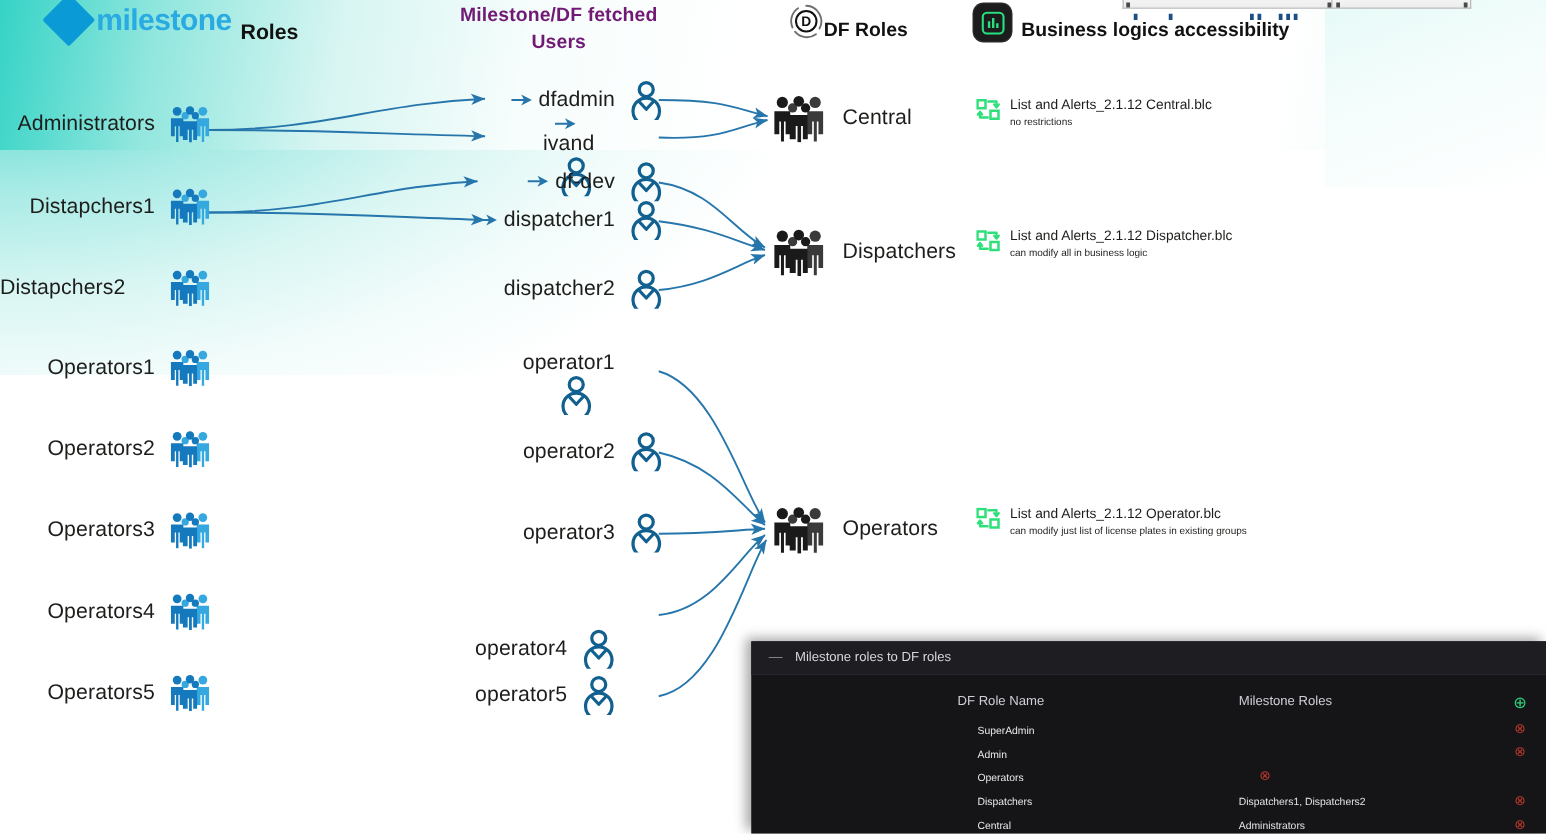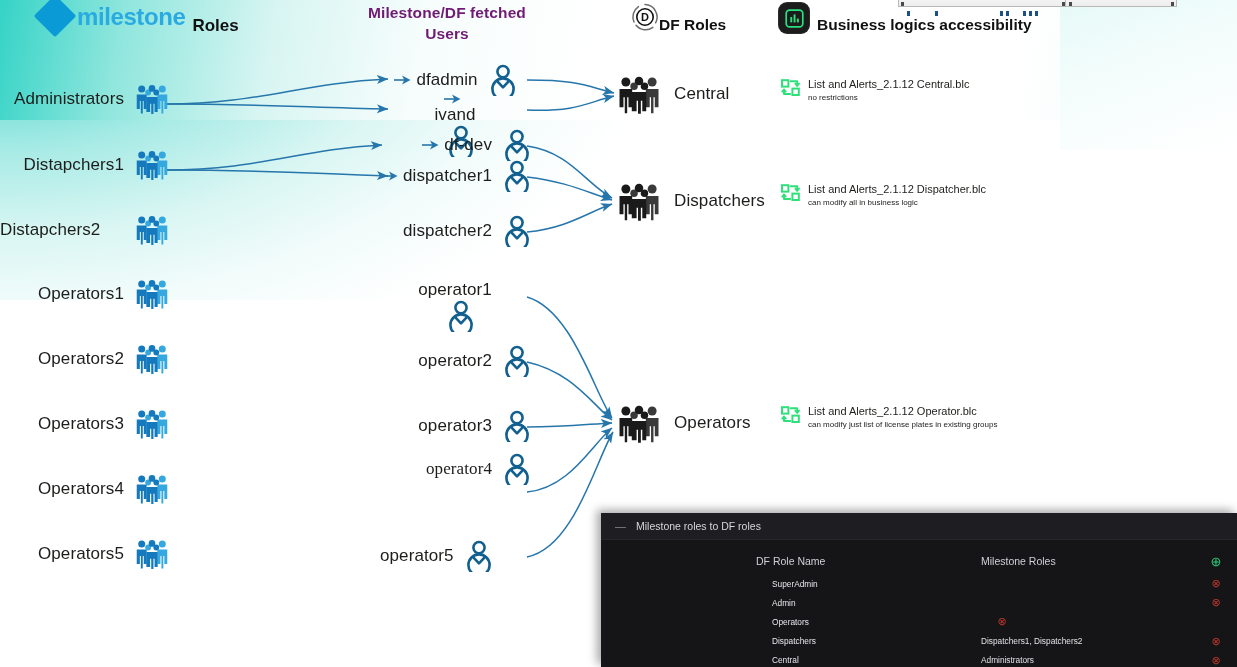--- a/index.html
+++ b/index.html
@@ -83,21 +83,21 @@
     background:#151518;color:#d8d8dc;overflow:hidden;
     box-shadow:-4px -3px 9px rgba(0,0,0,.35);
   }
   #panel .pnl-head{
     height:26px;background:#1d1d22;display:flex;align-items:center;
     padding-left:14px;border-bottom:1px solid #26262c;
   }
   #panel .pnl-dash{color:#8a8a92;font-size:11px;margin-right:10px;}
   #panel .pnl-title{font-size:10.5px;color:#d6d6da;}
   #panel .pnl-body{padding:8px 0 0 0;}
-  .prow{display:flex;align-items:center;height:19.2px;font-size:8.3px;}
+  .prow{display:flex;align-items:center;height:19.2px;font-size:8.3px;padding-left:10px;}
   .prow .c1{width:155px;}
   .prow .c2{width:225px;color:#e2e2e6;}
   .prow .c3{flex:1;color:#e2e2e6;}
   .prow .c4{width:42px;display:flex;justify-content:center;}
   .prow.head{font-size:10.5px;color:#cfcfd6;height:26px;}
   .prow.head .c2,.prow.head .c3{color:#cfcfd6;}
   .prow .c2i{padding-left:16px;color:#e8e8ec;}
   .plus{color:#2fcf7a;font-size:13px;line-height:1;}
   .xmark{color:#c0392b;font-size:11px;line-height:1;}
 
@@ -312,21 +312,21 @@
             <circle cx="16.5" cy="11" r="3.4" fill="#35a8e0"></circle>
             <circle cx="26.0" cy="11" r="3.4" fill="#1479bd"></circle>
             <circle cx="21" cy="6.2" r="3.9" fill="#1479bd"></circle>
             <path d="M14.4 16.2h13.2v17.6h-3.6v-9.6h-1.3V36h-2.6V24.2h-1.3v9.6h-4.4z" fill="#1479bd"></path>
           </svg>
         </span>
       </div>
     </div>
 
   <div id="user-col">
-      <div class="node" style="left: 380px; top: 64px; width: 150px; justify-content: center;">
+      <div class="node" style="left: 380px; top: 64px; width: 150px; justify-content: flex-end;">
         <span style="margin-right:4px;display:flex;align-items:center;">
           <svg width="18" height="12" viewBox="0 0 18 12">
             <path d="M0,6 L11,6" stroke="#2676ac" stroke-width="1.6"></path>
             <path d="M8,1.6 L16.5,6 L8,10.4 L10.3,6 Z" fill="#2676ac"></path>
           </svg>
         </span>
         <span class="lbl">dfadmin</span>
         <span style="margin-left:12px;display:flex;align-items:center;">
           <svg width="26" height="32" viewBox="0 0 26 32">
             <circle cx="13" cy="7.6" r="5.6" fill="none" stroke="#12608f" stroke-width="2.6"></circle>
@@ -416,21 +416,21 @@
       <div class="node" style="left: 380px; top: 410px; width: 150px; justify-content: flex-end;">
         <span class="lbl">operator3</span>
         <span style="margin-left:12px;display:flex;align-items:center;">
           <svg width="26" height="32" viewBox="0 0 26 32">
             <circle cx="13" cy="7.6" r="5.6" fill="none" stroke="#12608f" stroke-width="2.6"></circle>
             <path d="M2.4 25.0a10.6 10.6 0 0 1 21.2 0a10.6 10.6 0 0 1 -21.2 0z" fill="none" stroke="#12608f" stroke-width="2.6"></path>
             <path d="M7.6 17.6L13 23.4L18.4 17.6" fill="none" stroke="#12608f" stroke-width="2.6" stroke-linecap="round" stroke-linejoin="round"></path>
           </svg>
         </span>
       </div>
-      <div class="node" style="left: 380px; top: 453px; width: 150px; justify-content: flex-end; font-family: Liberation Serif, serif;">
+      <div class="node" style="left: 380px; top: 503px; width: 150px; ">
         <span class="lbl">operator4</span>
         <span style="margin-left:12px;display:flex;align-items:center;">
           <svg width="26" height="32" viewBox="0 0 26 32">
             <circle cx="13" cy="7.6" r="5.6" fill="none" stroke="#12608f" stroke-width="2.6"></circle>
             <path d="M2.4 25.0a10.6 10.6 0 0 1 21.2 0a10.6 10.6 0 0 1 -21.2 0z" fill="none" stroke="#12608f" stroke-width="2.6"></path>
             <path d="M7.6 17.6L13 23.4L18.4 17.6" fill="none" stroke="#12608f" stroke-width="2.6" stroke-linecap="round" stroke-linejoin="round"></path>
           </svg>
         </span>
       </div>
       <div class="node" style="left: 380px; top: 540px; width: 150px; justify-content: flex-start;">

